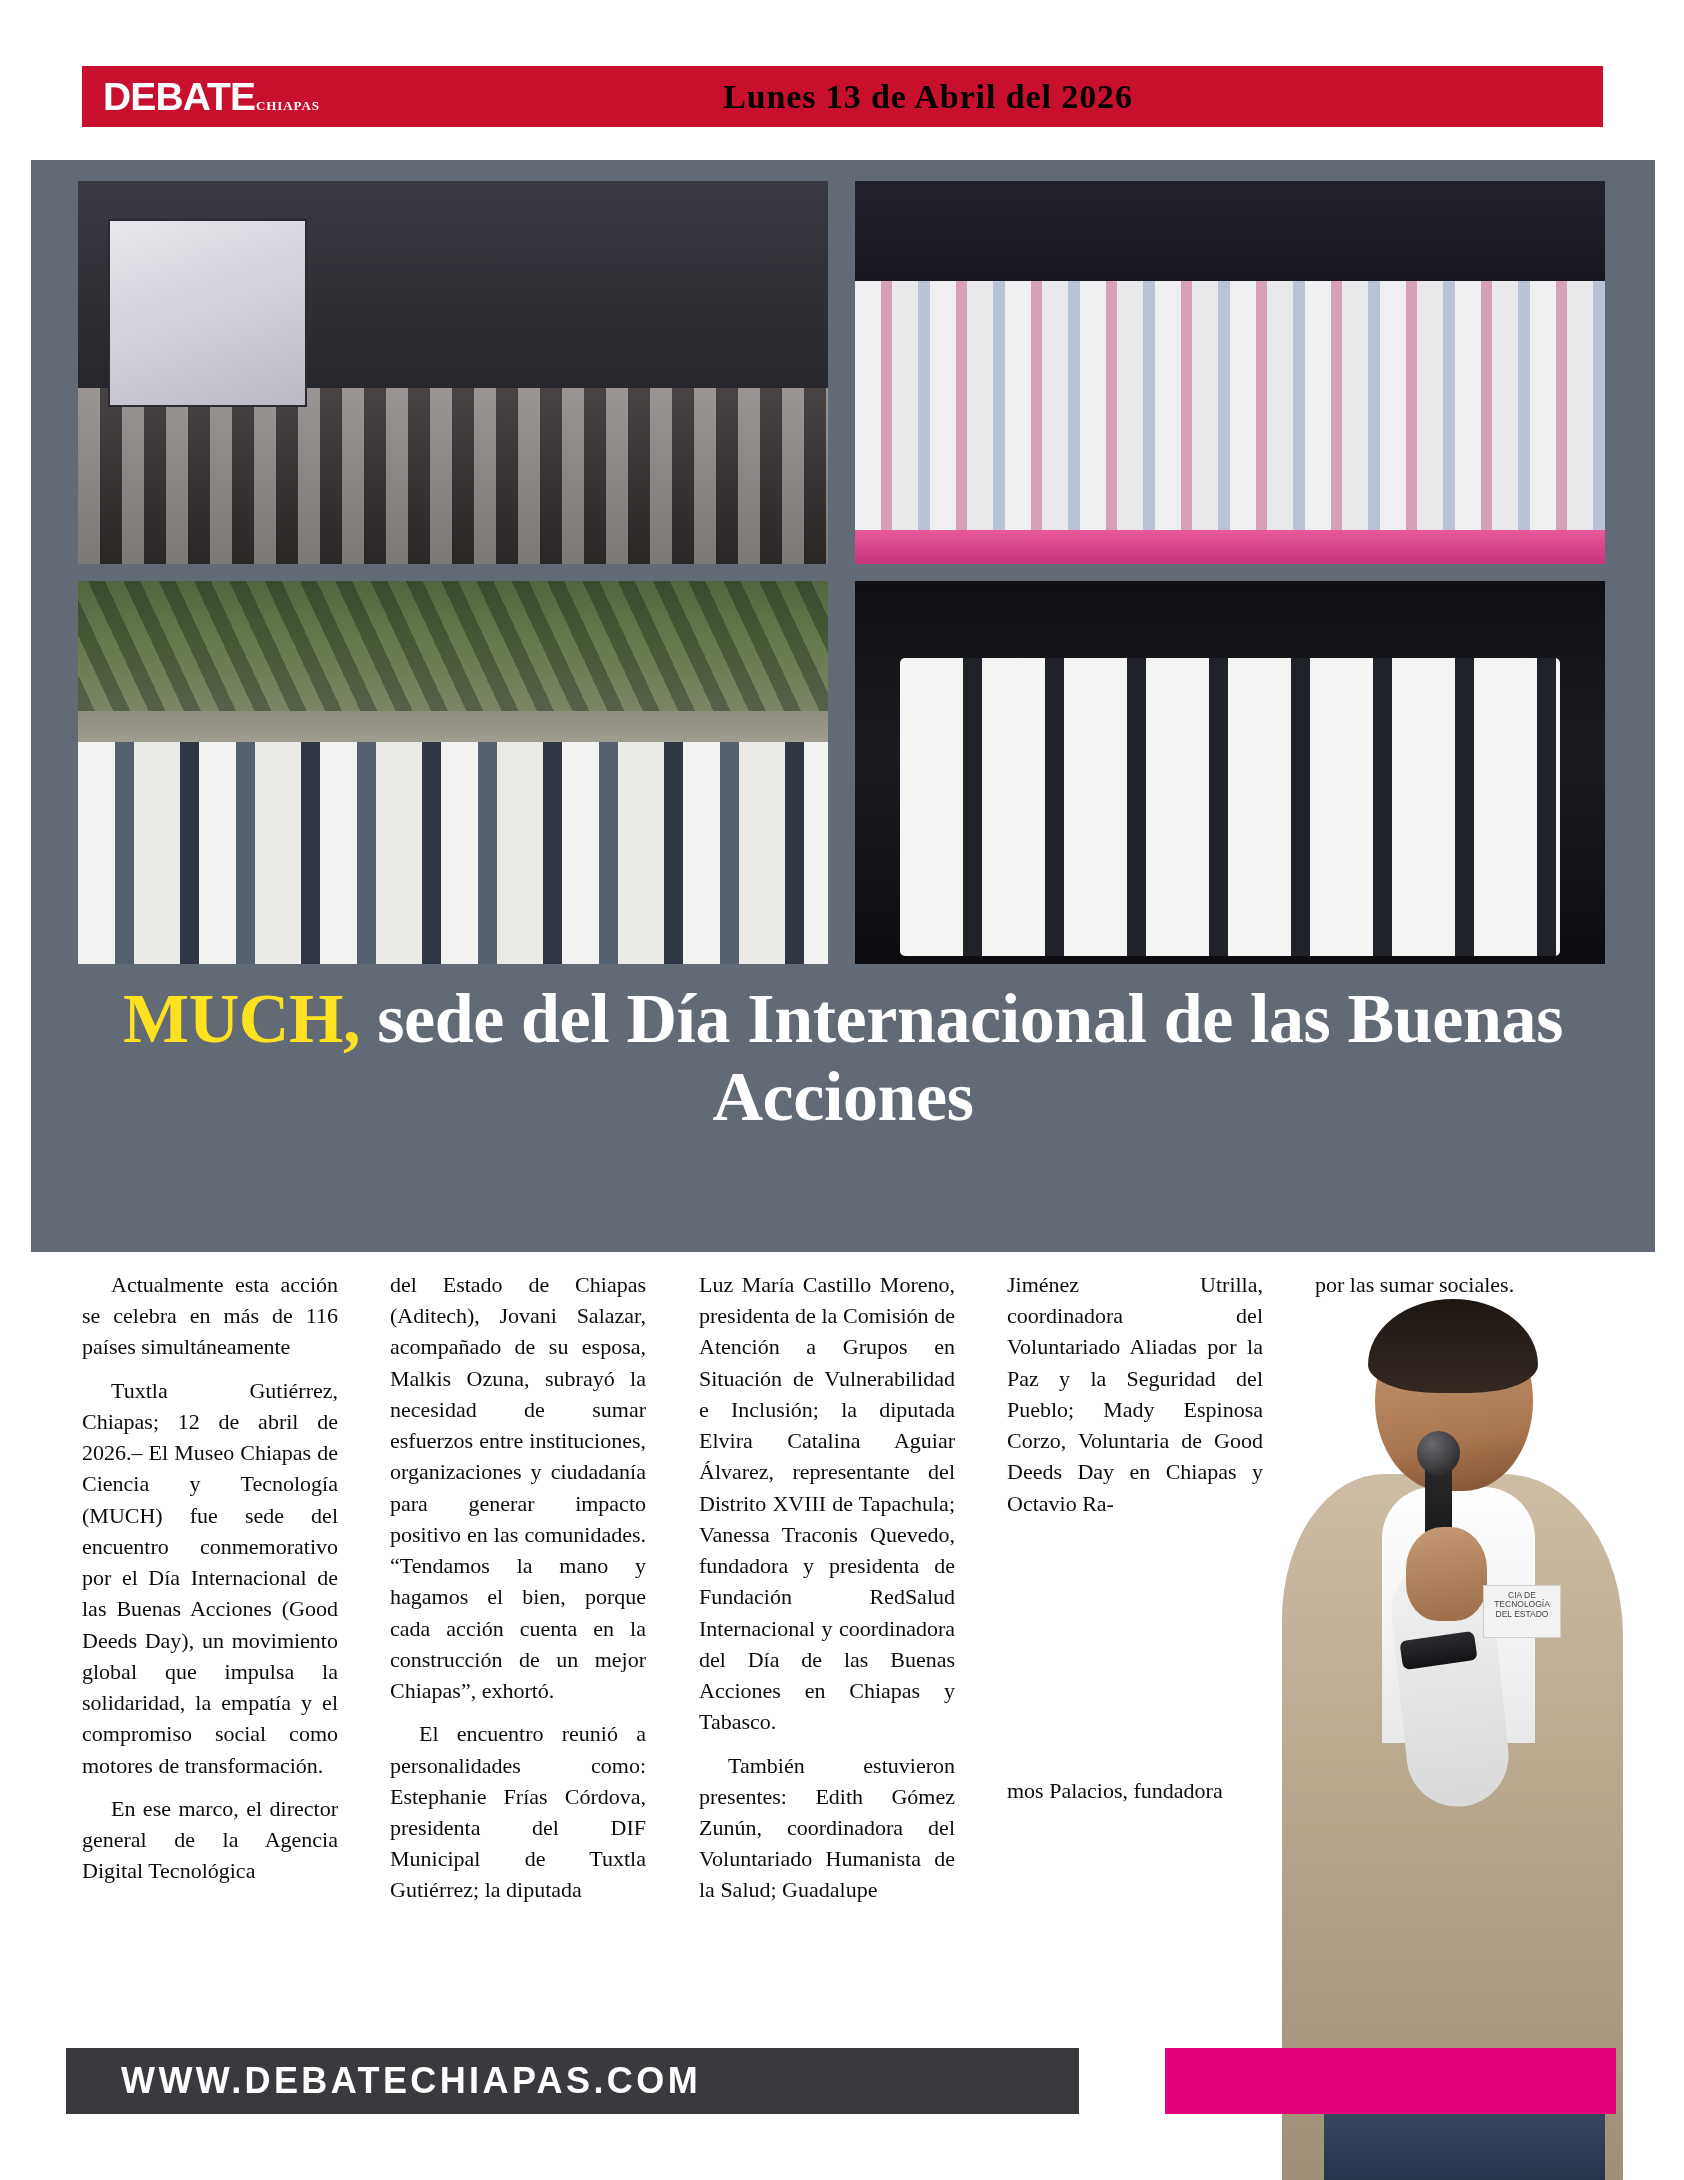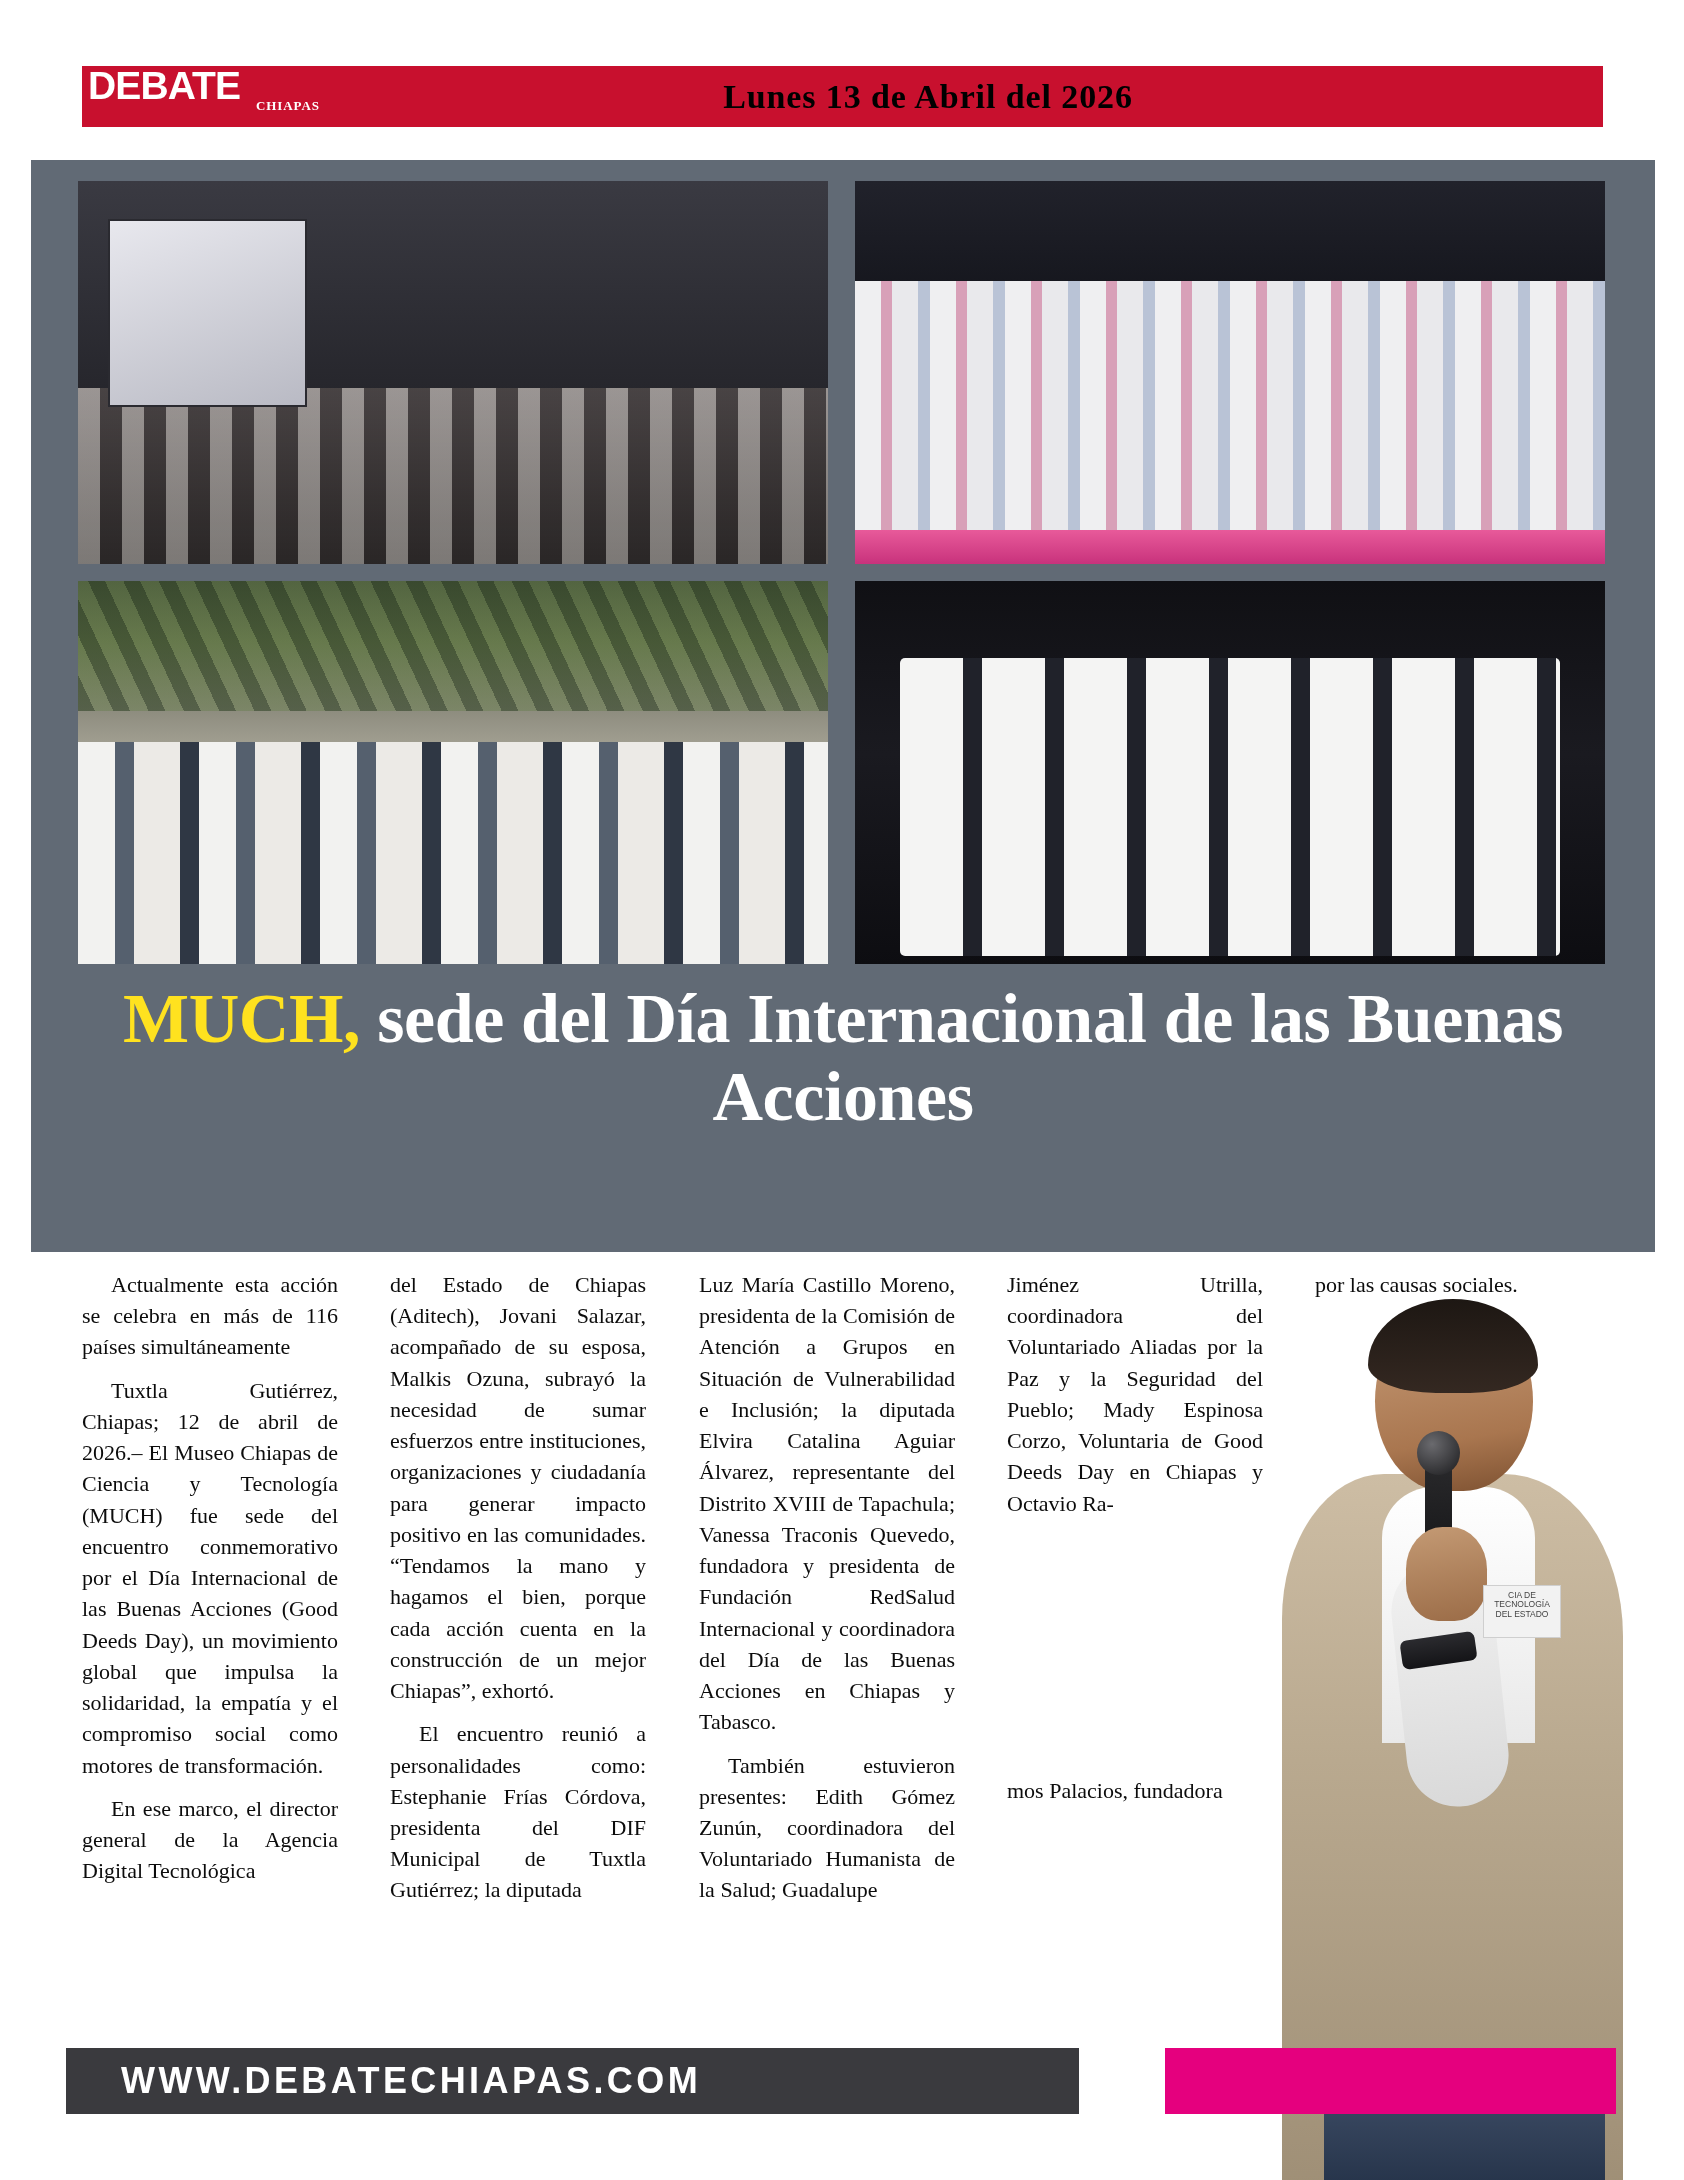--- a/index.html
+++ b/index.html
@@ -24,21 +24,22 @@
     height: 61px;
     background: #c8102e;
     display: flex;
     align-items: center;
   }
   .logo-box {
     width: 273px;
     height: 61px;
     background: #c8102e;
     display: flex;
-    padding-left: 6px;
+    align-items: center;
+    padding-left: 21px;
     box-sizing: border-box;
     position: relative;
   }
   .logo-debate {
     font-family: "Liberation Sans", sans-serif;
     font-weight: bold;
     font-size: 39px;
     color: #ffffff;
     letter-spacing: -0.9px;
     line-height: 1;
@@ -393,21 +394,21 @@
   </div>
   <div class="col c2">
     <p class="noindent">del Estado de Chiapas (Aditech), Jovani Salazar, acompañado de su esposa, Malkis Ozuna, subrayó la necesidad de sumar esfuerzos entre instituciones, organizaciones y ciudadanía para generar impacto positivo en las comunidades. “Tendamos la mano y hagamos el bien, porque cada acción cuenta en la construcción de un mejor Chiapas”, exhortó.</p>
     <p>El encuentro reunió a personalidades como: Estephanie Frías Córdova, presidenta del DIF Municipal de Tuxtla Gutiérrez; la diputada</p>
   </div>
   <div class="col c4">
     <p class="noindent">Jiménez Utrilla, coordinadora del Voluntariado Aliadas por la Paz y la Seguridad del Pueblo; Mady Espinosa Corzo, Voluntaria de Good Deeds Day en Chiapas y Octavio Ra-</p>
     <p class="noindent" style="margin-top:256px">mos Palacios, fundadora</p>
   </div>
   <div class="col c5">
-    <p class="noindent">por las causas sociales.</p>
+    <p class="noindent">por las sumar sociales.</p>
   </div>
 </div>
 
 <div class="cutout">
   <div class="person">
     <div class="body"></div>
     <div class="shirt"></div>
     <div class="head"></div>
     <div class="hair"></div>
     <div class="mic"></div>

